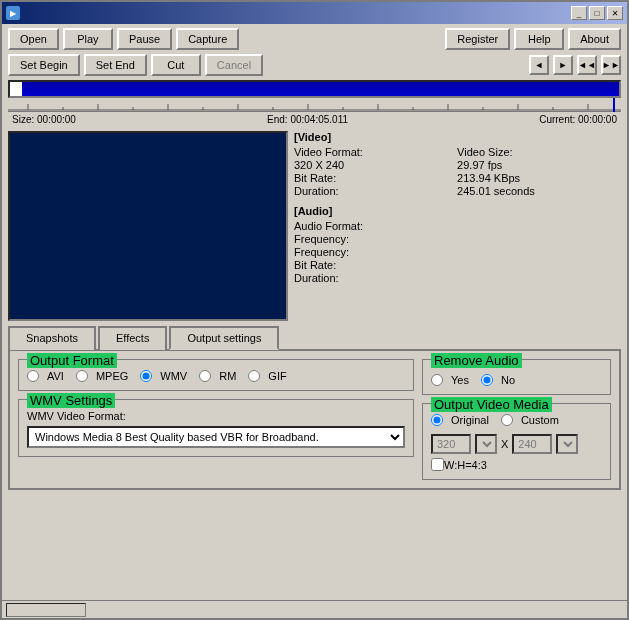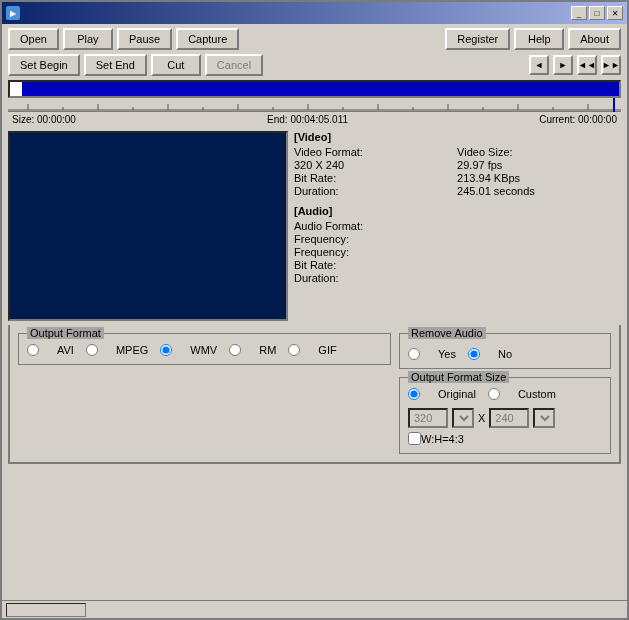--- a/index.html
+++ b/index.html
@@ -184,48 +184,48 @@
       display: flex;
       gap: 8px;
     }
     .left-settings {
       flex: 1;
       display: flex;
       flex-direction: column;
       gap: 8px;
     }
     .right-settings {
-      width: 212px;
+      width: 189px;
       display: flex;
       flex-direction: column;
       gap: 8px;
     }
     .group-box {
       border: 1px solid #7b7b7b;
       padding: 6px 8px 8px 8px;
       position: relative;
     }
     .group-box-title {
       position: absolute;
       top: -7px;
       left: 8px;
-      background: #a3a3a3;
+      background: #22c55e;
       padding: 0 3px;
-      font-size: 11px;
+      font-size: 13px;
     }
     .radio-row {
       display: flex;
       align-items: center;
       gap: 12px;
       flex-wrap: wrap;
     }
     .radio-item {
       display: flex;
       align-items: flex-start;
-      gap: 18px;
+      gap: 8px;
       cursor: pointer;
     }
     .radio-input {
       width: 12px;
       height: 12px;
       cursor: pointer;
     }
     .wmv-settings-content {
       display: flex;
       flex-direction: column;
@@ -405,20 +405,31 @@
           <span class="info-value"></span>
           <span class="info-label">Bit Rate:</span>
           <span class="info-value"></span>
           <span class="info-label">Duration:</span>
           <span class="info-value"></span>
         </div>
       </div>
     </div>
 
     <div style="display:flex;flex-direction:column;">
+      <div class="tabs-row">
+        <div class="tab">
+          <span>Snapshots</span>
+        </div>
+        <div class="tab">
+          <span>Effects</span>
+        </div>
+        <div class="tab active">
+          <span>Output settings</span>
+        </div>
+      </div>
 
       <div class="tab-content">
 
         <div class="left-settings">
 
           <div class="group-box">
             <span class="group-box-title">Output Format</span>
             <div class="radio-row" style="margin-top:4px;">
               <label class="radio-item">
                 <input type="radio" name="output_format" class="radio-input" style="">
@@ -436,40 +447,47 @@
                 <input type="radio" name="output_format" class="radio-input" style="">
                 <span>RM</span>
               </label>
               <label class="radio-item">
                 <input type="radio" name="output_format" class="radio-input" style="">
                 <span>GIF</span>
               </label>
             </div>
           </div>
 
+          <div class="group-box">
+            <span class="group-box-title">WMV Settings</span>
+            <div class="wmv-settings-content" style="margin-top:4px;">
+              <span>WMV Video Format:</span>
+              <select class="select-dropdown"><option>Windows Media 8 Best Quality based VBR for Broadband.</option></select>
+            </div>
+          </div>
         </div>
 
         <div class="right-settings">
 
           <div class="group-box">
             <span class="group-box-title">Remove Audio</span>
             <div class="radio-row" style="margin-top:8px;">
               <label class="radio-item">
                 <input type="radio" name="remove_audio" class="radio-input" style="">
                 <span>Yes</span>
               </label>
               <label class="radio-item">
                 <input type="radio" name="remove_audio" class="radio-input" checked="" style="">
                 <span>No</span>
               </label>
             </div>
           </div>
 
           <div class="group-box">
-            <span class="group-box-title">Output Format Size</span>
+            <span class="group-box-title">Output Video Media</span>
             <div style="margin-top:4px;">
               <div class="radio-row">
                 <label class="radio-item">
                   <input type="radio" name="output_size" class="radio-input" checked="" style="">
                   <span>Original</span>
                 </label>
                 <label class="radio-item">
                   <input type="radio" name="output_size" class="radio-input" style="">
                   <span>Custom</span>
                 </label>

